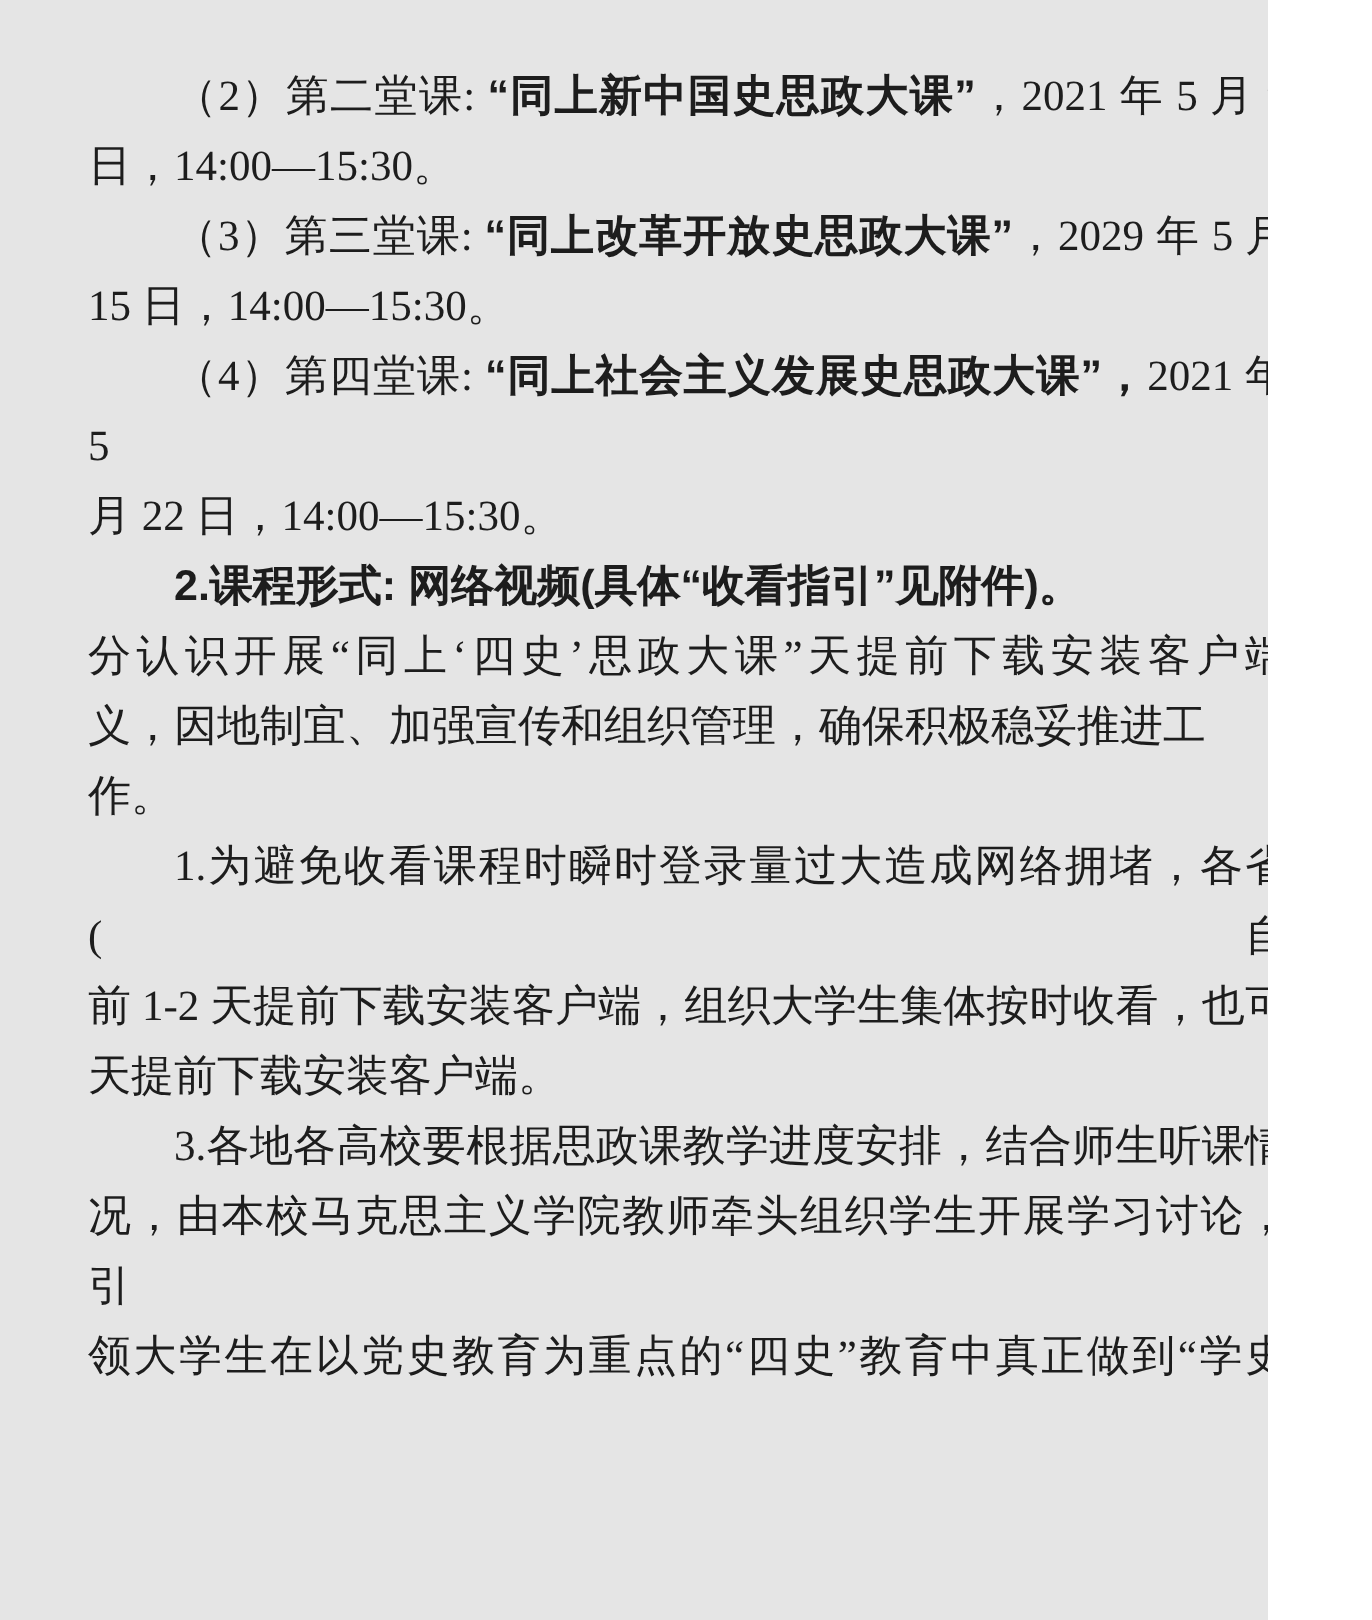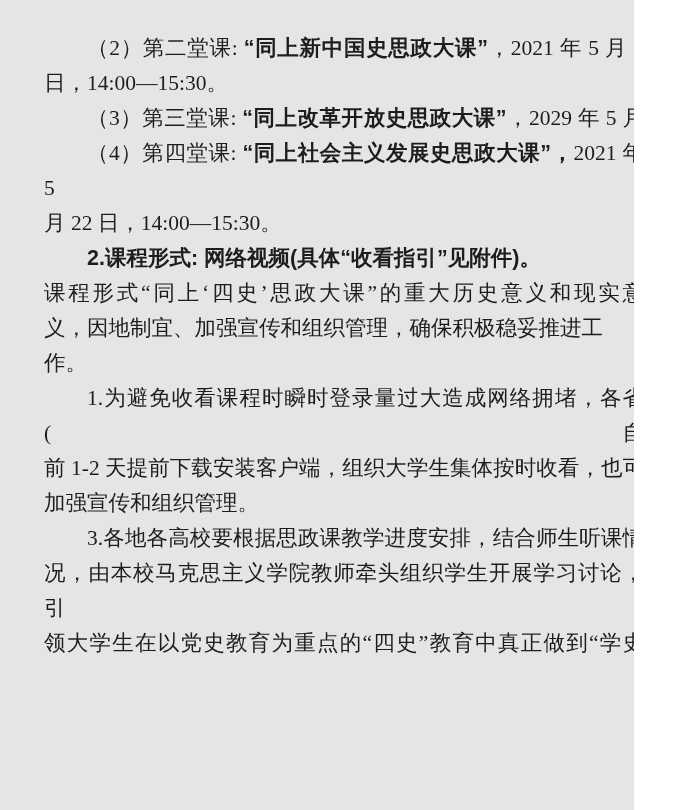--- a/index.html
+++ b/index.html
@@ -45,25 +45,26 @@
   }
 </style>
 </head>
 <body>
 
 <div class="page">
   <div class="doc">
       <div class="line indent fill"><span class="run">（2）第二堂课: </span><span class="run bold">“同上新中国史思政大课”</span><span class="run">，2021 年 5 月 9</span></div>
       <div class="line"><span class="run">日，14:00—15:30。</span></div>
       <div class="line indent fill"><span class="run">（3）第三堂课: </span><span class="run bold">“同上改革开放史思政大课”</span><span class="run">，2029 年 5 月</span></div>
+      <div class="line"><span class="run">15 日，14:00—15:30。</span></div>
       <div class="line indent fill"><span class="run">（4）第四堂课: </span><span class="run bold">“同上社会主义发展史思政大课”，</span><span class="run">2021 年 5</span></div>
       <div class="line"><span class="run">月 22 日，14:00—15:30。</span></div>
       <div class="line indent"><span class="run bold">2.课程形式: 网络视频(具体“收看指引”见附件)。</span></div>
-      <div class="line fill"><span class="run">课程形式“同上‘四史’思政大课”的重大历史意义和现实意</span></div>
+      <div class="line fill"><span class="run">分认识开展“同上‘四史’思政大课”天提前下载安装客户端</span></div>
       <div class="line"><span class="run">义，因地制宜、加强宣传和组织管理，确保积极稳妥推进工作。</span></div>
       <div class="line indent fill"><span class="run">1.为避免收看课程时瞬时登录量过大造成网络拥堵，各省(自</span></div>
       <div class="line fill"><span class="run">前 1-2 天提前下载安装客户端，组织大学生集体按时收看，也可</span></div>
-      <div class="line"><span class="run">加强宣传和组织管理。</span></div>
+      <div class="line"><span class="run">天提前下载安装客户端。</span></div>
       <div class="line indent fill"><span class="run">3.各地各高校要根据思政课教学进度安排，结合师生听课情</span></div>
       <div class="line fill"><span class="run">况，由本校马克思主义学院教师牵头组织学生开展学习讨论，引</span></div>
       <div class="line fill"><span class="run">领大学生在以党史教育为重点的“四史”教育中真正做到“学史</span></div>
     </div>
 </div>
 
 </body></html>

